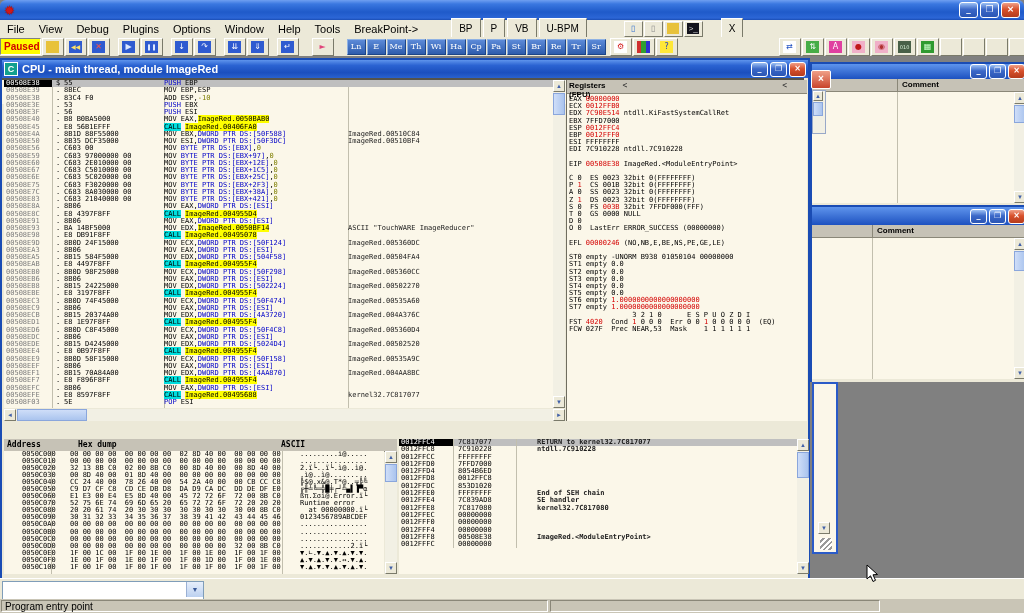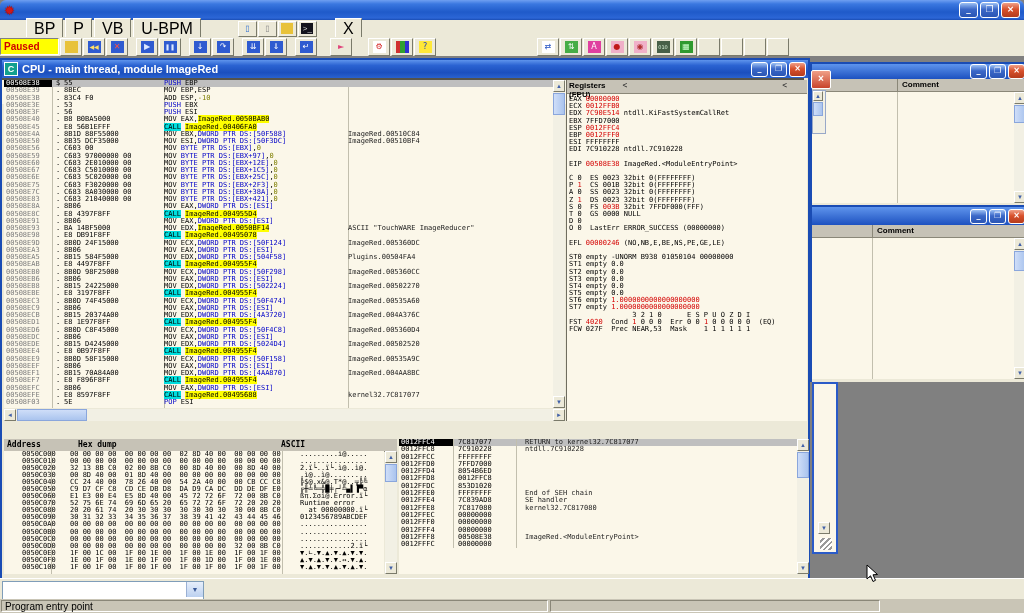--- a/index.html
+++ b/index.html
@@ -16,21 +16,21 @@
   .wbtn{width:17px;height:14px;border:1px solid #fff;border-radius:3px;font-size:9px;line-height:12px;
     text-align:center;color:#fff;background:linear-gradient(180deg,#9cc0f4,#3b68c8 45%,#2a55b4);}
   .wbtn.close{background:linear-gradient(180deg,#f0a088,#d8512c 45%,#b43c1d);}
   .wbtn .gl{font-weight:bold;font-family:"DejaVu Sans",sans-serif;}
 
   
   .menubar{position:absolute;left:0;top:20px;width:1024px;height:17px;background:#ece9d8;
     border-bottom:1px solid #c8c5b8;display:flex;align-items:center;font-size:11px;color:#000;}
   .menu-item{padding:1px 7px;}
   .plugin-bar{display:flex;align-items:center;margin-left:26px;gap:2px;}
-  .pbtn{height:13px;padding:3px 7px;font-size:16px;background:#ece9d8;border:1px solid;
+  .pbtn{height:13px;padding:3px 7px;font-size:10px;background:#ece9d8;border:1px solid;
     border-color:#fff #7a7a6a #7a7a6a #fff;display:flex;align-items:center;}
   .picon{width:17px;height:14px;border:1px solid;border-color:#fff #7a7a6a #7a7a6a #fff;
     background:#ece9d8;display:flex;align-items:center;justify-content:center;margin-left:1px;}
   .picon .ic{width:12px;height:11px;display:flex;align-items:center;justify-content:center;font-size:8px;}
   .pclose{margin-left:16px;}
 
   
   .toolbar{position:absolute;left:0;top:37px;width:1024px;height:19px;background:#ece9d8;
     border-bottom:1px solid #a8a494;display:flex;align-items:center;}
   .paused{width:54px;height:15px;background:#ffff00;border:1px solid;border-color:#808080 #fff #fff #808080;
@@ -100,21 +100,21 @@
   .d-hex{width:230px;color:#000;flex:none;}
   .d-ascii{color:#000;}
   .dump-vscroll{left:383px;top:373px;width:12px;height:123px;}
 
   .stack{left:397px;top:361px;width:398px;height:135px;}
   .stk-row{display:flex;height:7.3px;font-size:7px;line-height:7.3px;}
   .stk-row.sel{background:#bfbfbf;}
   .s-addr{width:52px;flex:none;color:#000;padding-left:2px;}
   .s-addr.cur{background:#000;color:#fff;}
   .s-val{width:58px;flex:none;color:#000;border-left:1px solid #c2bfae;padding-left:4px;}
-  .s-com{color:#1c1c1c;border-left:1px solid #c2bfae;padding-left:8px;}
+  .s-com{color:#1c1c1c;border-left:1px solid #c2bfae;padding-left:20px;font-weight:bold;}
   .stack-vscroll{left:795px;top:361px;width:12px;height:135px;}
 
   
   .sidewin{position:absolute;border:2px solid #1a4cb4;background:#ece9d8;}
   .sw-title{height:15px;background:linear-gradient(180deg,#5e94ec,#1d51c0);display:flex;align-items:center;}
   .sw-title .cpu-controls{margin-right:1px;}
   .sw-header{height:12px;background:#c6c2b6;border-bottom:1px solid #8a8778;font-size:8px;font-weight:bold;
     position:relative;}
   .sw-header .divider{position:absolute;top:0;bottom:0;width:1px;background:#8a8778;}
   .sw-body{position:relative;background:#fbf7e9;}
@@ -150,20 +150,31 @@
   <div class="titlebar">
     <span class="app-icon">✹</span>
     <div class="win-controls" id="main-controls">
         <span class="wbtn"><span class="gl">_</span></span>
         <span class="wbtn"><span class="gl">❐</span></span>
         <span class="wbtn close"><span class="gl">×</span></span>
       </div>
   </div>
 
   <div class="menubar">
+    <div id="menu-items" style="display:flex;">
+        <span class="menu-item">File</span>
+        <span class="menu-item">View</span>
+        <span class="menu-item">Debug</span>
+        <span class="menu-item">Plugins</span>
+        <span class="menu-item">Options</span>
+        <span class="menu-item">Window</span>
+        <span class="menu-item">Help</span>
+        <span class="menu-item">Tools</span>
+        <span class="menu-item">BreakPoint-&gt;</span>
+      </div>
     <div class="plugin-bar">
       <span id="plugin-buttons" style="display:flex;gap:2px;">
           <span class="pbtn">BP</span>
           <span class="pbtn">P</span>
           <span class="pbtn">VB</span>
           <span class="pbtn">U-BPM</span>
         </span>
       <span id="plugin-icons" style="display:flex;margin-left:34px;">
           <span class="picon">
             <span class="ic" style="color: rgb(48, 112, 208);">▯</span>
@@ -217,20 +228,35 @@
         </span>
         <span class="spacer" style="width: 7px;"></span>
         <span class="tbtn">
           <span class="ic" style="color: rgb(255, 255, 255); background: rgb(47, 91, 208);">↵</span>
         </span>
         <span class="spacer" style="width: 12px;"></span>
         <span class="tbtn">
           <span class="ic" style="color: rgb(224, 68, 122);">►</span>
         </span>
         <span class="spacer" style="width: 12px;"></span>
+      </span>
+    <span id="tb-letters" style="display:flex;align-items:center;">
+        <span class="lbtn">Ln</span>
+        <span class="lbtn">E</span>
+        <span class="lbtn">Me</span>
+        <span class="lbtn">Th</span>
+        <span class="lbtn">Wi</span>
+        <span class="lbtn">Ha</span>
+        <span class="lbtn">Cp</span>
+        <span class="lbtn">Pa</span>
+        <span class="lbtn">St</span>
+        <span class="lbtn">Br</span>
+        <span class="lbtn">Re</span>
+        <span class="lbtn">Tr</span>
+        <span class="lbtn">Sr</span>
       </span>
     <span id="tb-right" style="display:flex;align-items:center;">
         <span class="spacer" style="width: 3px;"></span>
         <span class="tbtn">
           <span class="ic" style="color: rgb(212, 32, 32); background: rgb(255, 255, 255);">⚙</span>
         </span>
         <span class="tbtn">
           <span class="ic" style="color: rgb(0, 0, 0); background: linear-gradient(90deg, rgb(208, 48, 48) 0%, rgb(208, 48, 48) 33%, rgb(48, 160, 48) 33%, rgb(48, 160, 48) 66%, rgb(48, 48, 208) 66%);"></span>
         </span>
         <span class="tbtn">
@@ -310,21 +336,21 @@
               <div class="dis-row mono"><span class="dis-addr">00508E75</span><span class="dis-mark">.</span><span class="dis-bytes">C683 F3020000 00</span><span class="dis-asm"><span class="c-k">MOV </span><span class="c-b">BYTE PTR DS:[EBX+2F3]</span><span class="c-k">,</span><span class="c-o">0</span></span><span class="dis-comment"></span></div>
               <div class="dis-row mono"><span class="dis-addr">00508E7C</span><span class="dis-mark">.</span><span class="dis-bytes">C683 8A030000 00</span><span class="dis-asm"><span class="c-k">MOV </span><span class="c-b">BYTE PTR DS:[EBX+38A]</span><span class="c-k">,</span><span class="c-o">0</span></span><span class="dis-comment"></span></div>
               <div class="dis-row mono"><span class="dis-addr">00508E83</span><span class="dis-mark">.</span><span class="dis-bytes">C683 21040000 00</span><span class="dis-asm"><span class="c-k">MOV </span><span class="c-b">BYTE PTR DS:[EBX+421]</span><span class="c-k">,</span><span class="c-o">0</span></span><span class="dis-comment"></span></div>
               <div class="dis-row mono"><span class="dis-addr">00508E8A</span><span class="dis-mark">.</span><span class="dis-bytes">8B06</span><span class="dis-asm"><span class="c-k">MOV EAX,</span><span class="c-b">DWORD PTR DS:[ESI]</span></span><span class="dis-comment"></span></div>
               <div class="dis-row mono"><span class="dis-addr">00508E8C</span><span class="dis-mark">.</span><span class="dis-bytes">E8 4397F8FF</span><span class="dis-asm"><span class="c-c">CALL</span><span class="c-k"> </span><span class="c-y">ImageRed.004955D4</span></span><span class="dis-comment"></span></div>
               <div class="dis-row mono"><span class="dis-addr">00508E91</span><span class="dis-mark">.</span><span class="dis-bytes">8B06</span><span class="dis-asm"><span class="c-k">MOV EAX,</span><span class="c-b">DWORD PTR DS:[ESI]</span></span><span class="dis-comment"></span></div>
               <div class="dis-row mono"><span class="dis-addr">00508E93</span><span class="dis-mark">.</span><span class="dis-bytes">BA 14BF5000</span><span class="dis-asm"><span class="c-k">MOV EDX,</span><span class="c-y">ImageRed.0050BF14</span></span><span class="dis-comment">ASCII "TouchWARE ImageReducer"</span></div>
               <div class="dis-row mono"><span class="dis-addr">00508E98</span><span class="dis-mark">.</span><span class="dis-bytes">E8 DB91F8FF</span><span class="dis-asm"><span class="c-c">CALL</span><span class="c-k"> </span><span class="c-y">ImageRed.00495078</span></span><span class="dis-comment"></span></div>
               <div class="dis-row mono"><span class="dis-addr">00508E9D</span><span class="dis-mark">.</span><span class="dis-bytes">8B0D 24F15000</span><span class="dis-asm"><span class="c-k">MOV ECX,</span><span class="c-b">DWORD PTR DS:[50F124]</span></span><span class="dis-comment">ImageRed.005360DC</span></div>
               <div class="dis-row mono"><span class="dis-addr">00508EA3</span><span class="dis-mark">.</span><span class="dis-bytes">8B06</span><span class="dis-asm"><span class="c-k">MOV EAX,</span><span class="c-b">DWORD PTR DS:[ESI]</span></span><span class="dis-comment"></span></div>
-              <div class="dis-row mono"><span class="dis-addr">00508EA5</span><span class="dis-mark">.</span><span class="dis-bytes">8B15 584F5000</span><span class="dis-asm"><span class="c-k">MOV EDX,</span><span class="c-b">DWORD PTR DS:[504F58]</span></span><span class="dis-comment">Plugins.00504FA4</span></div>
+              <div class="dis-row mono"><span class="dis-addr">00508EA5</span><span class="dis-mark">.</span><span class="dis-bytes">8B15 584F5000</span><span class="dis-asm"><span class="c-k">MOV EDX,</span><span class="c-b">DWORD PTR DS:[504F58]</span></span><span class="dis-comment">ImageRed.00504FA4</span></div>
               <div class="dis-row mono"><span class="dis-addr">00508EAB</span><span class="dis-mark">.</span><span class="dis-bytes">E8 4497F8FF</span><span class="dis-asm"><span class="c-c">CALL</span><span class="c-k"> </span><span class="c-y">ImageRed.004955F4</span></span><span class="dis-comment"></span></div>
               <div class="dis-row mono"><span class="dis-addr">00508EB0</span><span class="dis-mark">.</span><span class="dis-bytes">8B0D 98F25000</span><span class="dis-asm"><span class="c-k">MOV ECX,</span><span class="c-b">DWORD PTR DS:[50F298]</span></span><span class="dis-comment">ImageRed.005360CC</span></div>
               <div class="dis-row mono"><span class="dis-addr">00508EB6</span><span class="dis-mark">.</span><span class="dis-bytes">8B06</span><span class="dis-asm"><span class="c-k">MOV EAX,</span><span class="c-b">DWORD PTR DS:[ESI]</span></span><span class="dis-comment"></span></div>
               <div class="dis-row mono"><span class="dis-addr">00508EB8</span><span class="dis-mark">.</span><span class="dis-bytes">8B15 24225000</span><span class="dis-asm"><span class="c-k">MOV EDX,</span><span class="c-b">DWORD PTR DS:[502224]</span></span><span class="dis-comment">ImageRed.00502270</span></div>
               <div class="dis-row mono"><span class="dis-addr">00508EBE</span><span class="dis-mark">.</span><span class="dis-bytes">E8 3197F8FF</span><span class="dis-asm"><span class="c-c">CALL</span><span class="c-k"> </span><span class="c-y">ImageRed.004955F4</span></span><span class="dis-comment"></span></div>
               <div class="dis-row mono"><span class="dis-addr">00508EC3</span><span class="dis-mark">.</span><span class="dis-bytes">8B0D 74F45000</span><span class="dis-asm"><span class="c-k">MOV ECX,</span><span class="c-b">DWORD PTR DS:[50F474]</span></span><span class="dis-comment">ImageRed.00535A60</span></div>
               <div class="dis-row mono"><span class="dis-addr">00508EC9</span><span class="dis-mark">.</span><span class="dis-bytes">8B06</span><span class="dis-asm"><span class="c-k">MOV EAX,</span><span class="c-b">DWORD PTR DS:[ESI]</span></span><span class="dis-comment"></span></div>
               <div class="dis-row mono"><span class="dis-addr">00508ECB</span><span class="dis-mark">.</span><span class="dis-bytes">8B15 20374A00</span><span class="dis-asm"><span class="c-k">MOV EDX,</span><span class="c-b">DWORD PTR DS:[4A3720]</span></span><span class="dis-comment">ImageRed.004A376C</span></div>
               <div class="dis-row mono"><span class="dis-addr">00508ED1</span><span class="dis-mark">.</span><span class="dis-bytes">E8 1E97F8FF</span><span class="dis-asm"><span class="c-c">CALL</span><span class="c-k"> </span><span class="c-y">ImageRed.004955F4</span></span><span class="dis-comment"></span></div>
               <div class="dis-row mono"><span class="dis-addr">00508ED6</span><span class="dis-mark">.</span><span class="dis-bytes">8B0D C8F45000</span><span class="dis-asm"><span class="c-k">MOV ECX,</span><span class="c-b">DWORD PTR DS:[50F4C8]</span></span><span class="dis-comment">ImageRed.005360D4</span></div>

